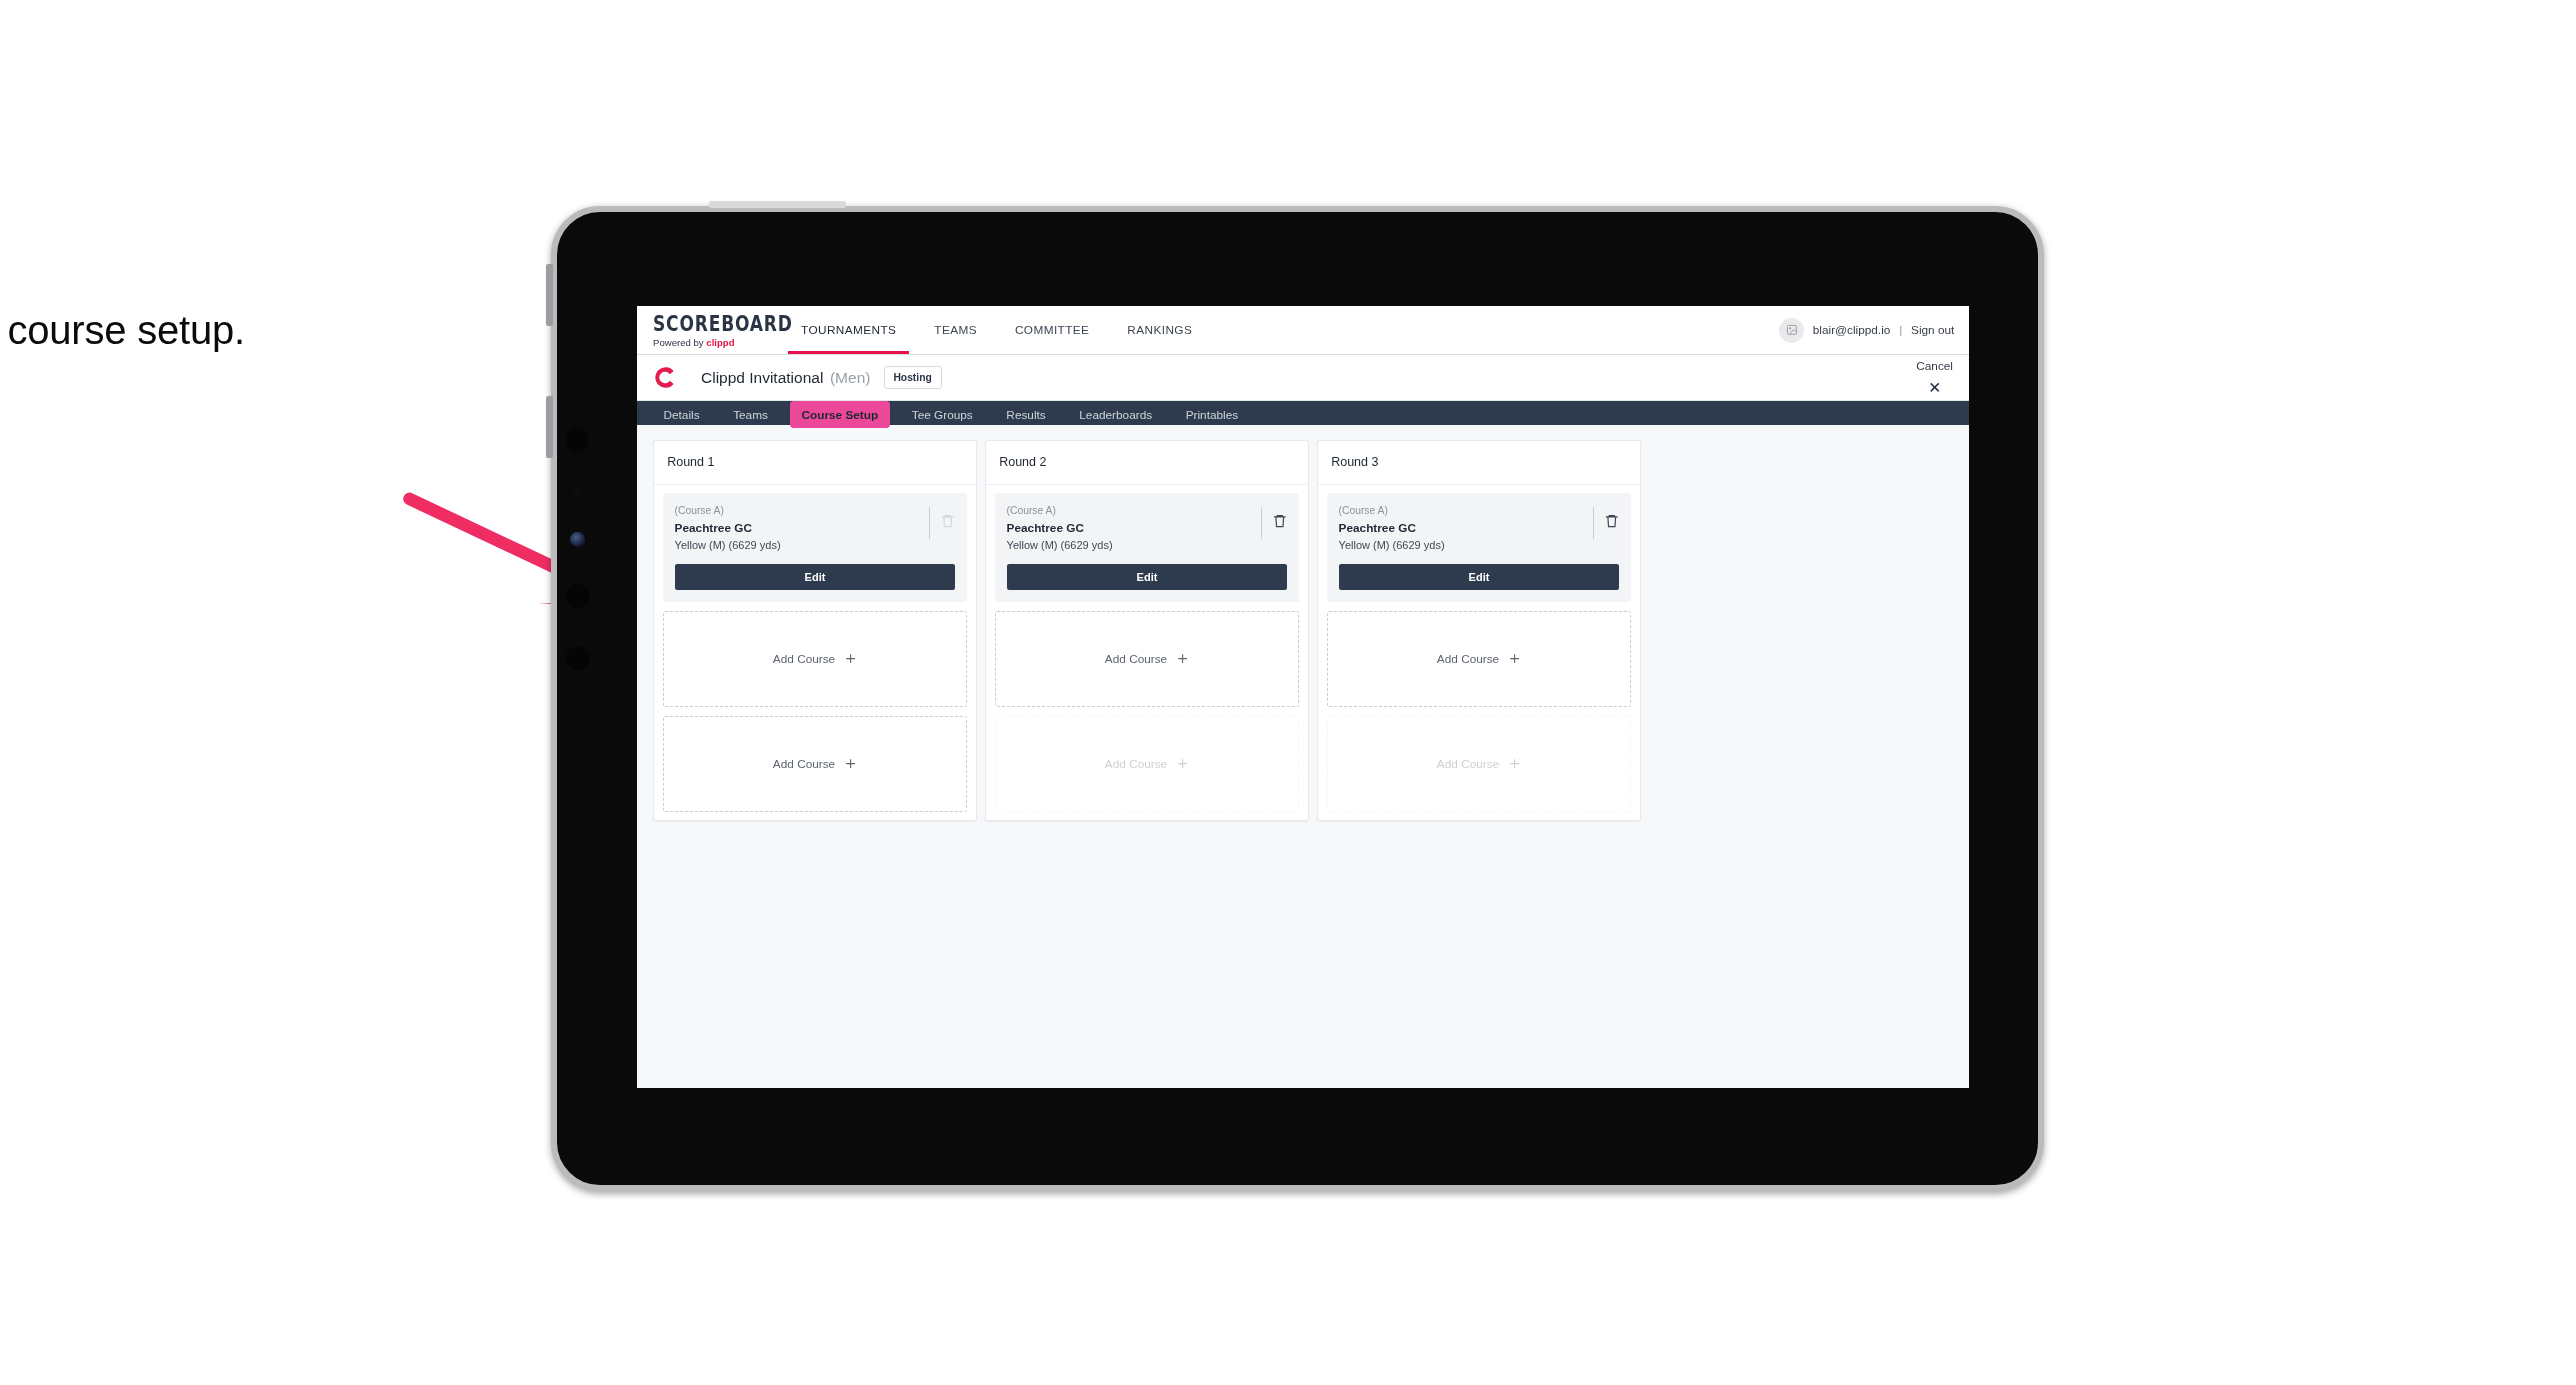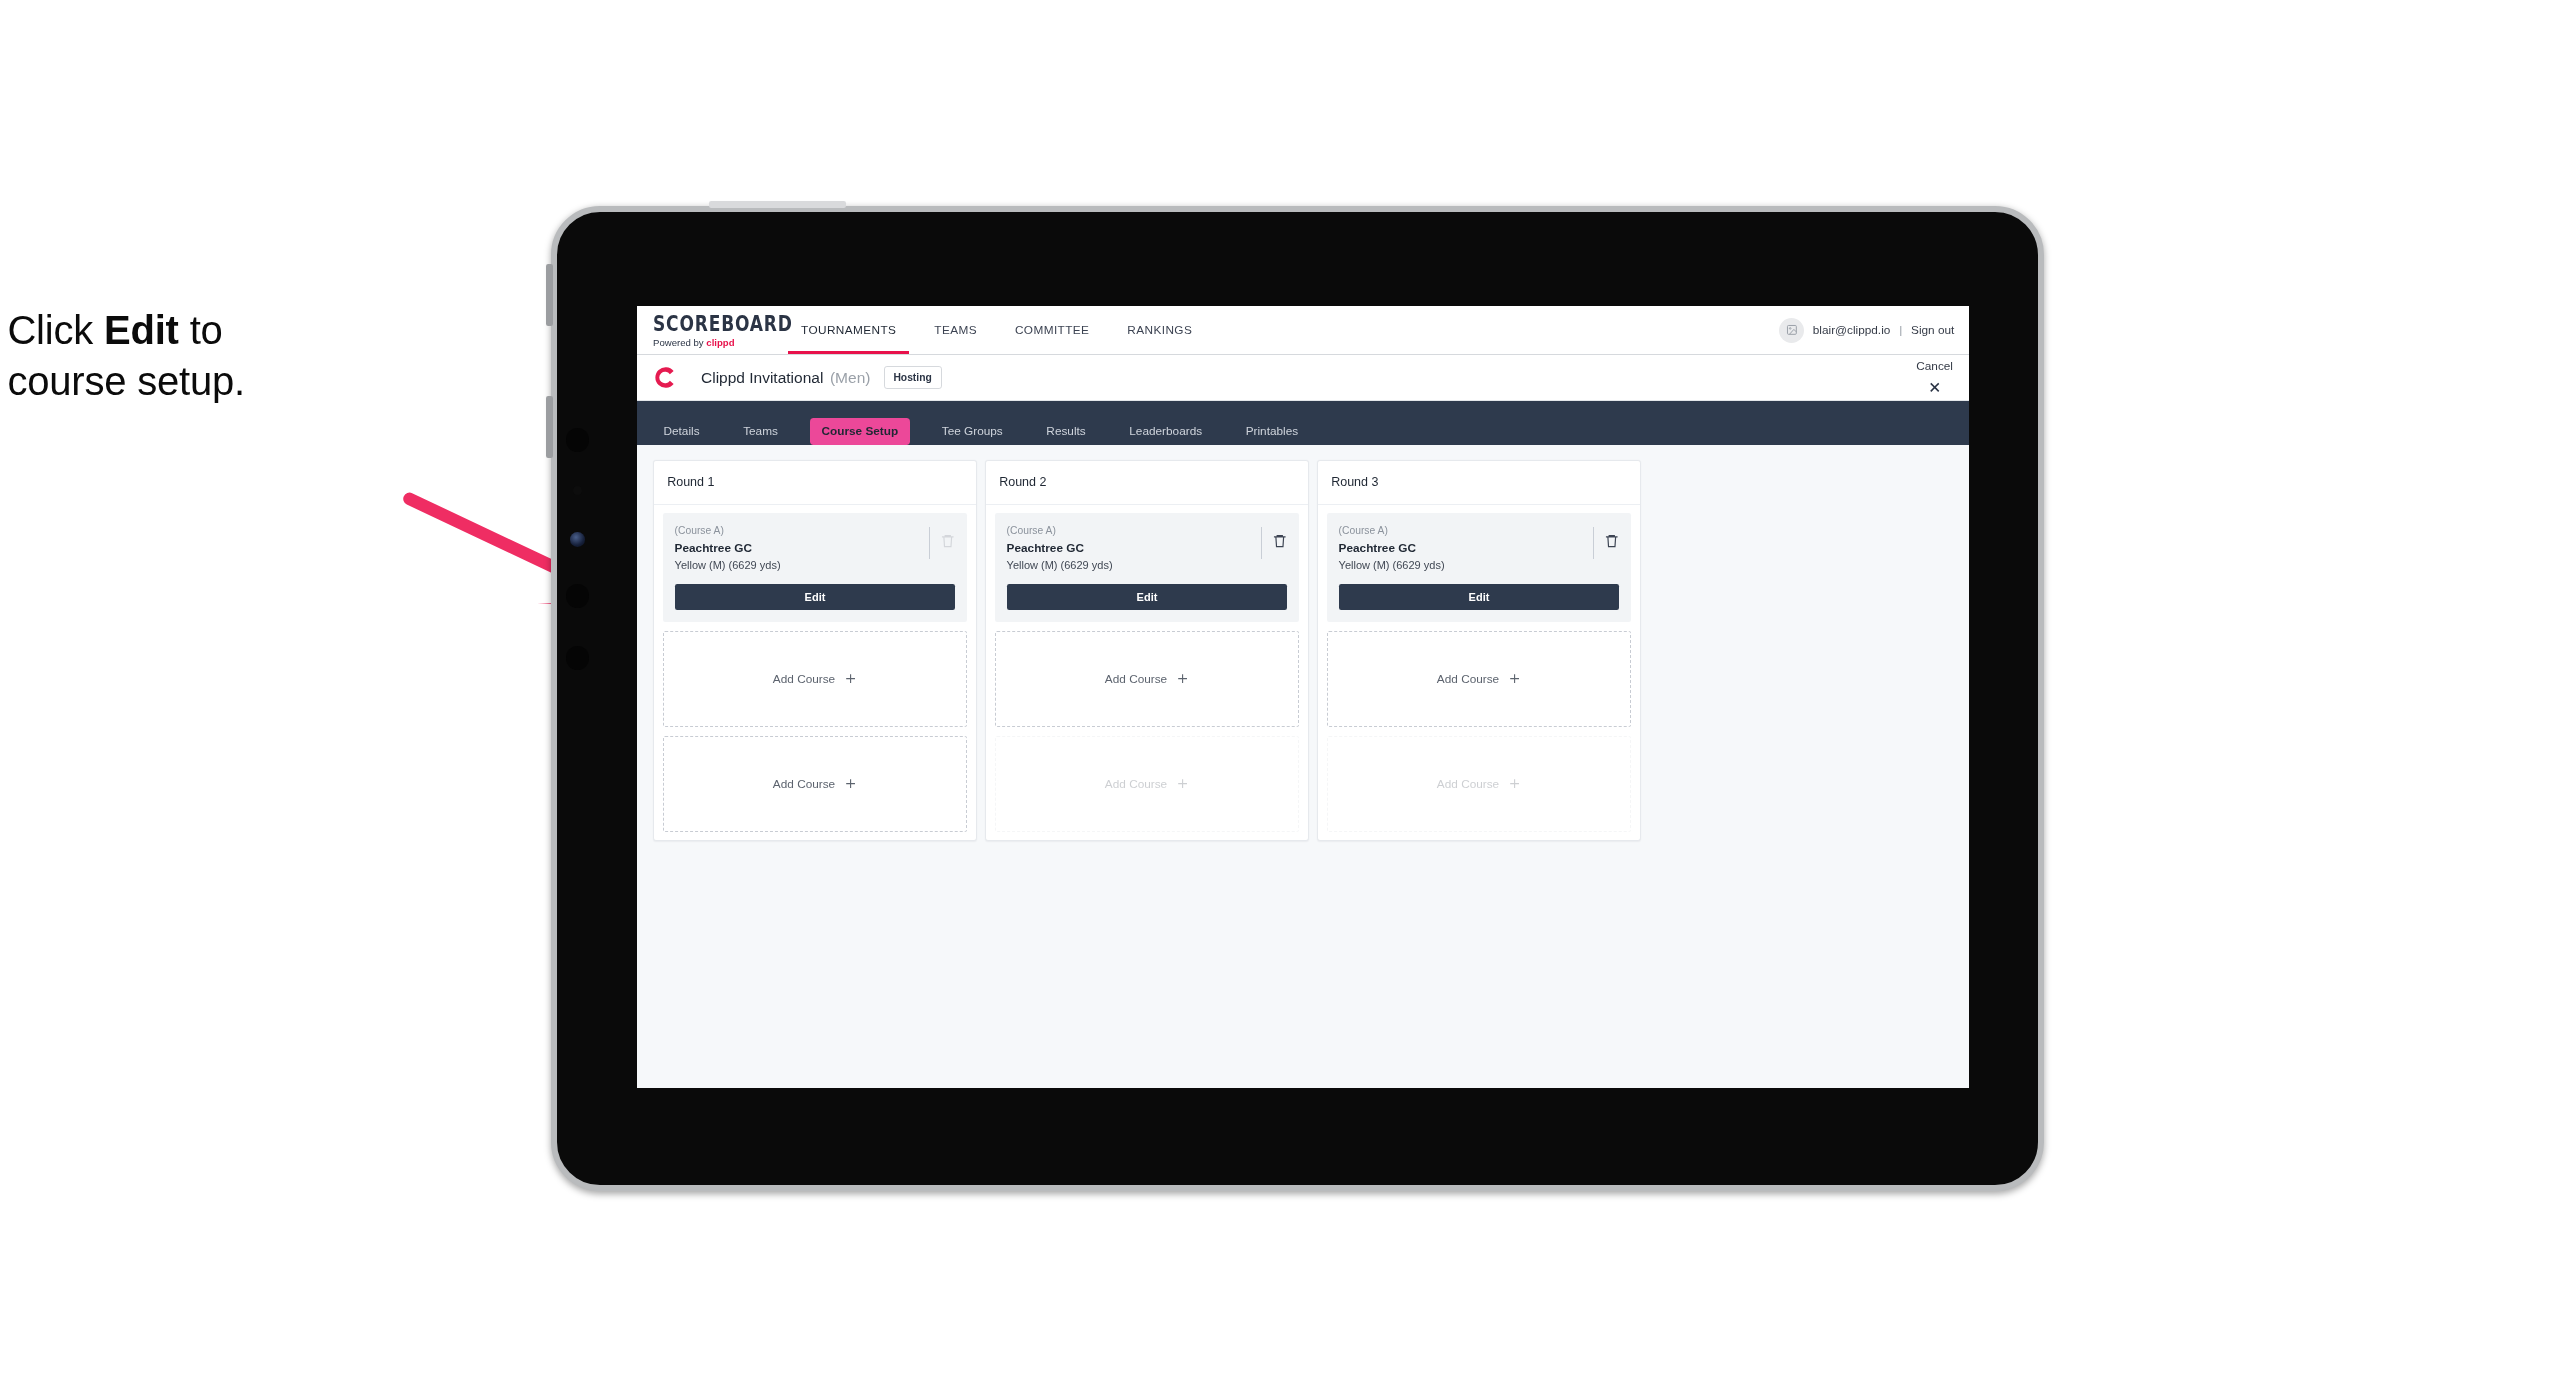--- a/index.html
+++ b/index.html
@@ -92,21 +92,21 @@
   #hosting-badge {
     margin-left: 13.2px; font-size: 10.3px; font-weight:700; color:#2b3445;
     border:0.7px solid #d6d9dd; border-radius:2.9px; padding: 5.2px 8.8px; background:#fff;
   }
   #cancel-btn { margin-left:auto; display:flex; align-items:center; gap:7.4px; cursor:pointer;flex-direction:column; }
   #cancel-label { font-size: 11.8px; color:#353b47; }
   #cancel-x { font-size: 15.5px; color:#2b3445; line-height:1; }
 
   
   #tabbar {
-    height: 44px; background:#2e3a4d; display:flex; align-items:flex-end; padding-left: 14.7px; gap: 20px;
+    height: 24px; background:#2e3a4d; display:flex; align-items:flex-start; padding-left: 14.7px; gap: 10px;
   }
   .tab {
     font-size: 11.8px; color:#cfd4dc; padding: 6.6px 11.8px; border-radius:3.7px; cursor:pointer;
   }
   .tab.active { background:#ec4899; color:#1f2733; font-weight:700; }
 
   
   #board { display:flex; gap: 8px; padding: 14.7px 16px; align-items:flex-start; }
   .round-col {
     width: 324px; background:#ffffff; border:0.7px solid #e6e9ed; border-radius:2.9px;
@@ -141,21 +141,20 @@
   .add-slot.faded { opacity:.30; border-color:#dfe2e7; }
   .add-label { font-size: 11.8px; color:#5c636e; }
   .plus { width:13.2px; height:13.2px; }
 </style>
 </head>
 <body>
 
 <div id="stage">
 
   <div id="annotation">
-    <div><span>Click </span><b>Edit</b><span> to</span></div>
     <div>course setup.</div>
   </div>
 
   <svg id="arrow-svg" viewBox="0 0 420 240">
     <line x1="36" y1="58" x2="320" y2="192" stroke="#ef2d63" stroke-width="17" stroke-linecap="round"></line>
     <polygon points="346,208 278,140 272,200 210,200" fill="#ef2d63"></polygon>
   </svg>
 
   <div id="tablet">
     <div class="bezel-btn" id="btn-top"></div>

